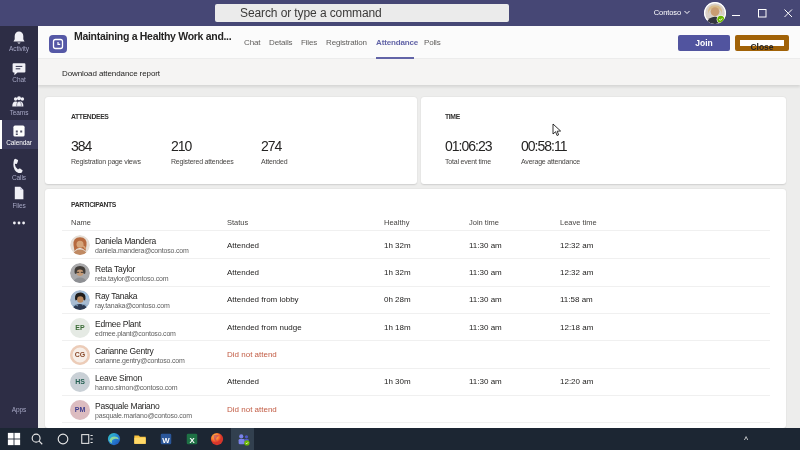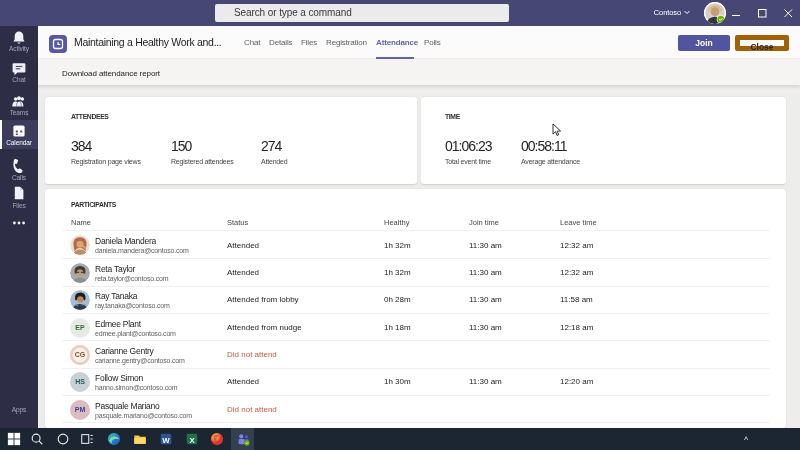--- a/index.html
+++ b/index.html
@@ -2,32 +2,32 @@
 <html><head><meta charset="utf-8">
 <style>
 *{margin:0;padding:0;box-sizing:border-box}
 html,body{width:800px;height:450px;overflow:hidden}
 body{font-family:"Liberation Sans",sans-serif;-webkit-font-smoothing:antialiased}
 #stage{position:relative;width:800px;height:450px;background:#ededec;overflow:hidden}
 .abs{position:absolute}
 
 #titlebar{left:0;top:0;width:800px;height:26px;background:#464775}
 #search{left:215px;top:4px;width:294px;height:18px;background:#ebebeb;border-radius:2px;
- font-size:10px;letter-spacing:-.1px;color:#3b3a39;text-align:left;padding-left:19px;line-height:18px}
+ font-size:12px;letter-spacing:-.1px;color:#3b3a39;text-align:left;padding-left:25px;line-height:18px}
 #contoso{right:110px;top:0;height:26px;line-height:26px;color:#ffffff;font-size:7.5px;letter-spacing:-.1px}
 #topav{left:704px;top:2px;width:22px;height:22px;border-radius:50%;background:#fff;overflow:hidden}
 
 #rail{left:0;top:26px;width:38px;height:402px;background:#2d2d45}
 .rlbl{position:absolute;width:38px;text-align:center;font-size:6.5px;letter-spacing:-.1px;color:#a6a7c4}
 .ricon{position:absolute;left:11px;width:16px;height:16px}
 #calsel{position:absolute;left:0;top:120px;width:38px;height:29px;background:#3c3c5c;border-left:2px solid #fff}
 
 #header{left:38px;top:26px;width:762px;height:33px;background:#fbfbfb;border-bottom:1px solid #ececec}
 #evicon{left:49px;top:35px;width:18px;height:18px;border-radius:4px;background:#5558a6}
-#evtitle{left:74px;top:26px;height:33px;line-height:33px;font-size:10.5px;font-weight:normal;color:#252423;letter-spacing:-.3px}
+#evtitle{left:74px;top:20px;height:33px;line-height:33px;font-size:10.5px;font-weight:bold;color:#252423;letter-spacing:-.3px}
 .tab{top:26px;height:33px;line-height:33px;font-size:8px;letter-spacing:-.15px;color:#605e5c}
 .tabactive{color:#6264a7;font-weight:bold}
 #tabline{left:376px;top:57px;width:38px;height:2px;background:#6264a7}
 #joinbtn{left:678px;top:35px;width:52px;height:16px;background:#51549f;border-radius:2px;color:#fff;
  font-size:8.5px;font-weight:bold;text-align:center;line-height:16px}
 #closebtn{left:735px;top:35px;width:54px;height:16px;background:#fff;border:5px solid #a16207;border-radius:2px;
  color:#252423;font-size:8.5px;font-weight:bold;text-align:center;line-height:14px}
 
 #substrip{left:38px;top:59px;width:762px;height:26px;background:#f5f4f3;box-shadow:0 1.5px 2.5px rgba(0,0,0,.10)}
 #dlrep{left:62px;top:59px;height:29px;line-height:29px;font-size:8px;letter-spacing:-.1px;color:#252423}
@@ -144,21 +144,21 @@
   <div id="joinbtn" class="abs">Join</div>
   <div id="closebtn" class="abs">Close</div>
 
   <div id="substrip" class="abs"></div>
   <div id="dlrep" class="abs">Download attendance report</div>
 
   <div id="card1" class="abs card"></div>
   <div class="seclbl" style="left:71px;top:113px">ATTENDEES</div>
   <div class="bignum" style="left:71px;top:138px">384</div>
   <div class="numlbl" style="left:71px;top:158px">Registration page views</div>
-  <div class="bignum" style="left:171px;top:138px">150</div>
+  <div class="bignum" style="left:171px;top:138px">210</div>
   <div class="numlbl" style="left:171px;top:158px">Registered attendees</div>
   <div class="bignum" style="left:261px;top:138px">274</div>
   <div class="numlbl" style="left:261px;top:158px">Attended</div>
 
   <div id="card2" class="abs card"></div>
   <div class="seclbl" style="left:445px;top:113px">TIME</div>
   <div class="bignum" style="left:445px;top:138px">01:06:23</div>
   <div class="numlbl" style="left:445px;top:158px">Total event time</div>
   <div class="bignum" style="left:521px;top:138px">00:58:11</div>
   <div class="numlbl" style="left:521px;top:158px">Average attendance</div>
@@ -230,21 +230,21 @@
   <div class="st" style="left:560px;top:323px">12:18 am</div>
   <div class="hr" style="top:340px"></div>
 
   <div class="avi" style="top:345px;background:#f7efe9;color:#8a4a2b;box-shadow:inset 0 0 0 2.5px #ecccb8">CG</div>
   <div class="nm" style="left:95px;top:346px">Carianne Gentry</div>
   <div class="em" style="left:95px;top:357px">carianne.gentry@contoso.com</div>
   <div class="st rd" style="left:227px;top:350px">Did not attend</div>
   <div class="hr" style="top:368px"></div>
 
   <div class="avi" style="top:372px;background:#c9d0d6;color:#235e51">HS</div>
-  <div class="nm" style="left:95px;top:373px">Follow Simon</div>
+  <div class="nm" style="left:95px;top:373px">Leave Simon</div>
   <div class="em" style="left:95px;top:384px">hanno.simon@contoso.com</div>
   <div class="st" style="left:227px;top:377px">Attended</div>
   <div class="st" style="left:384px;top:377px">1h 30m</div>
   <div class="st" style="left:469px;top:377px">11:30 am</div>
   <div class="st" style="left:560px;top:377px">12:20 am</div>
   <div class="hr" style="top:395px"></div>
 
   <div class="avi" style="top:400px;background:#dcbcc0;color:#3f3e8e">PM</div>
   <div class="nm" style="left:95px;top:401px">Pasquale Mariano</div>
   <div class="em" style="left:95px;top:412px">pasquale.mariano@contoso.com</div>

